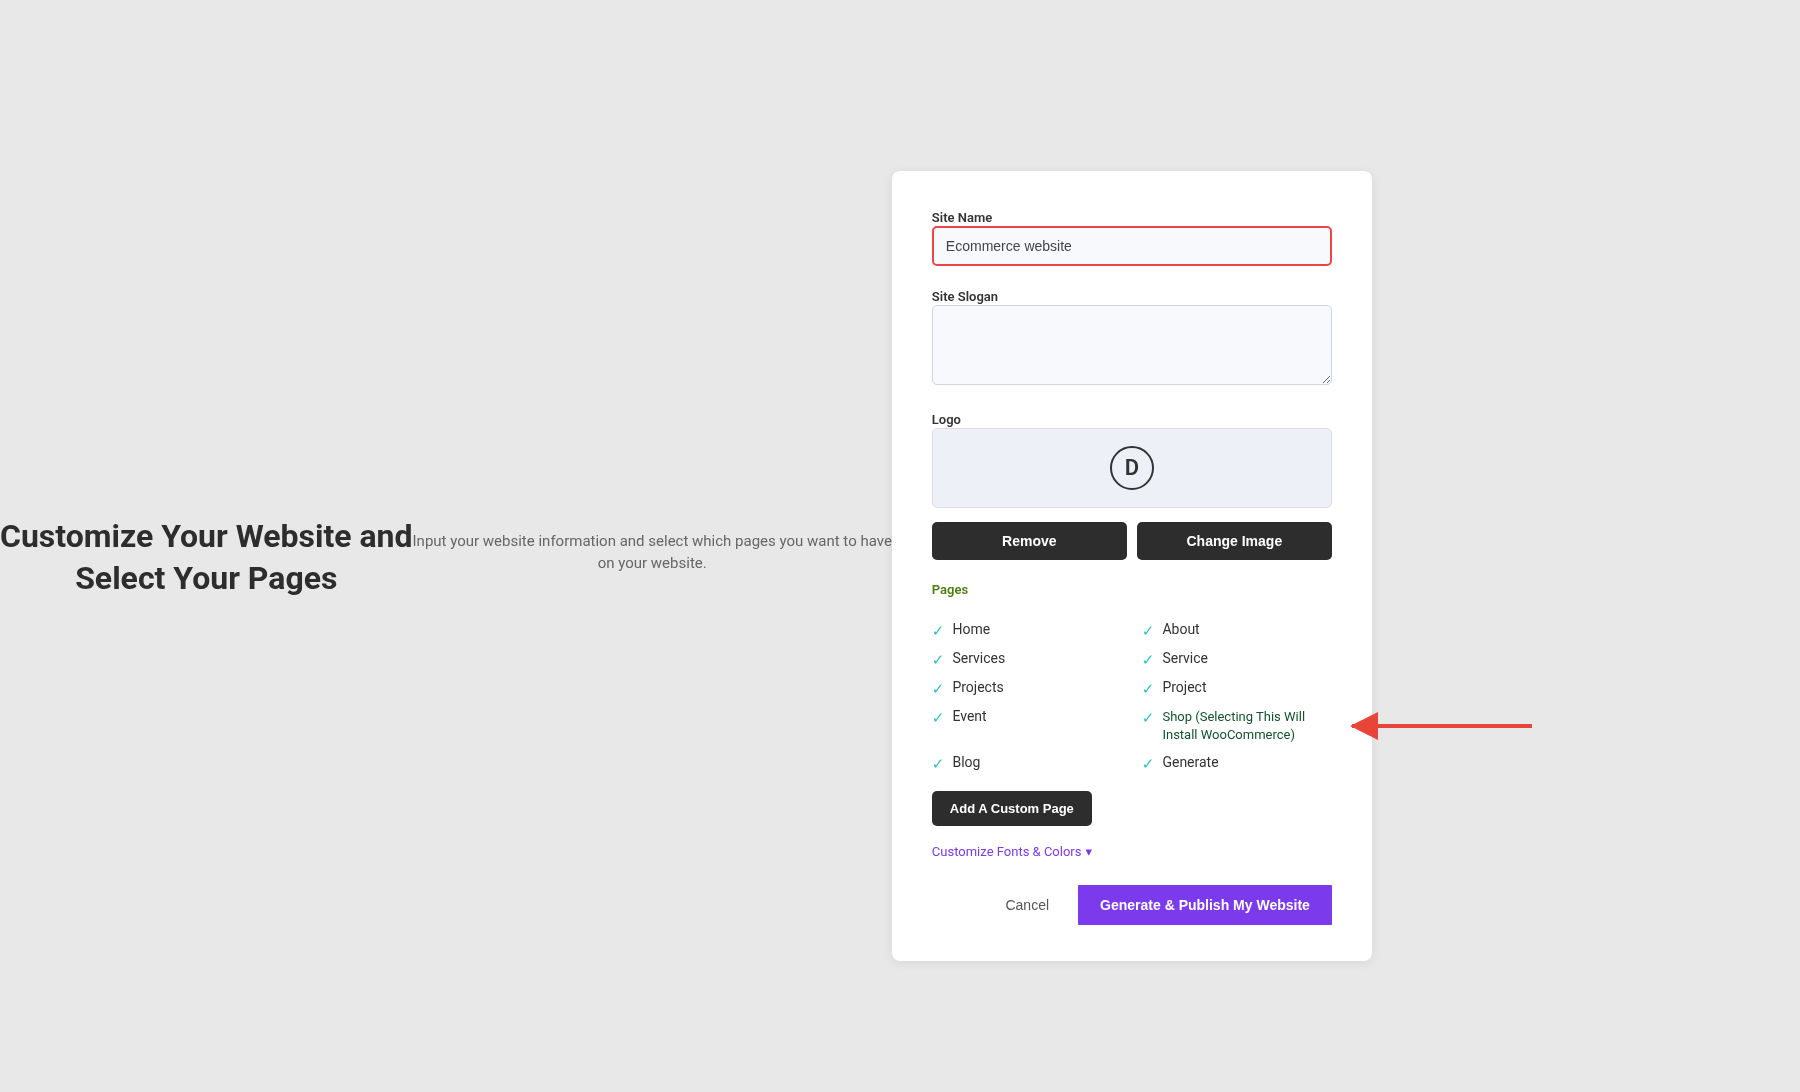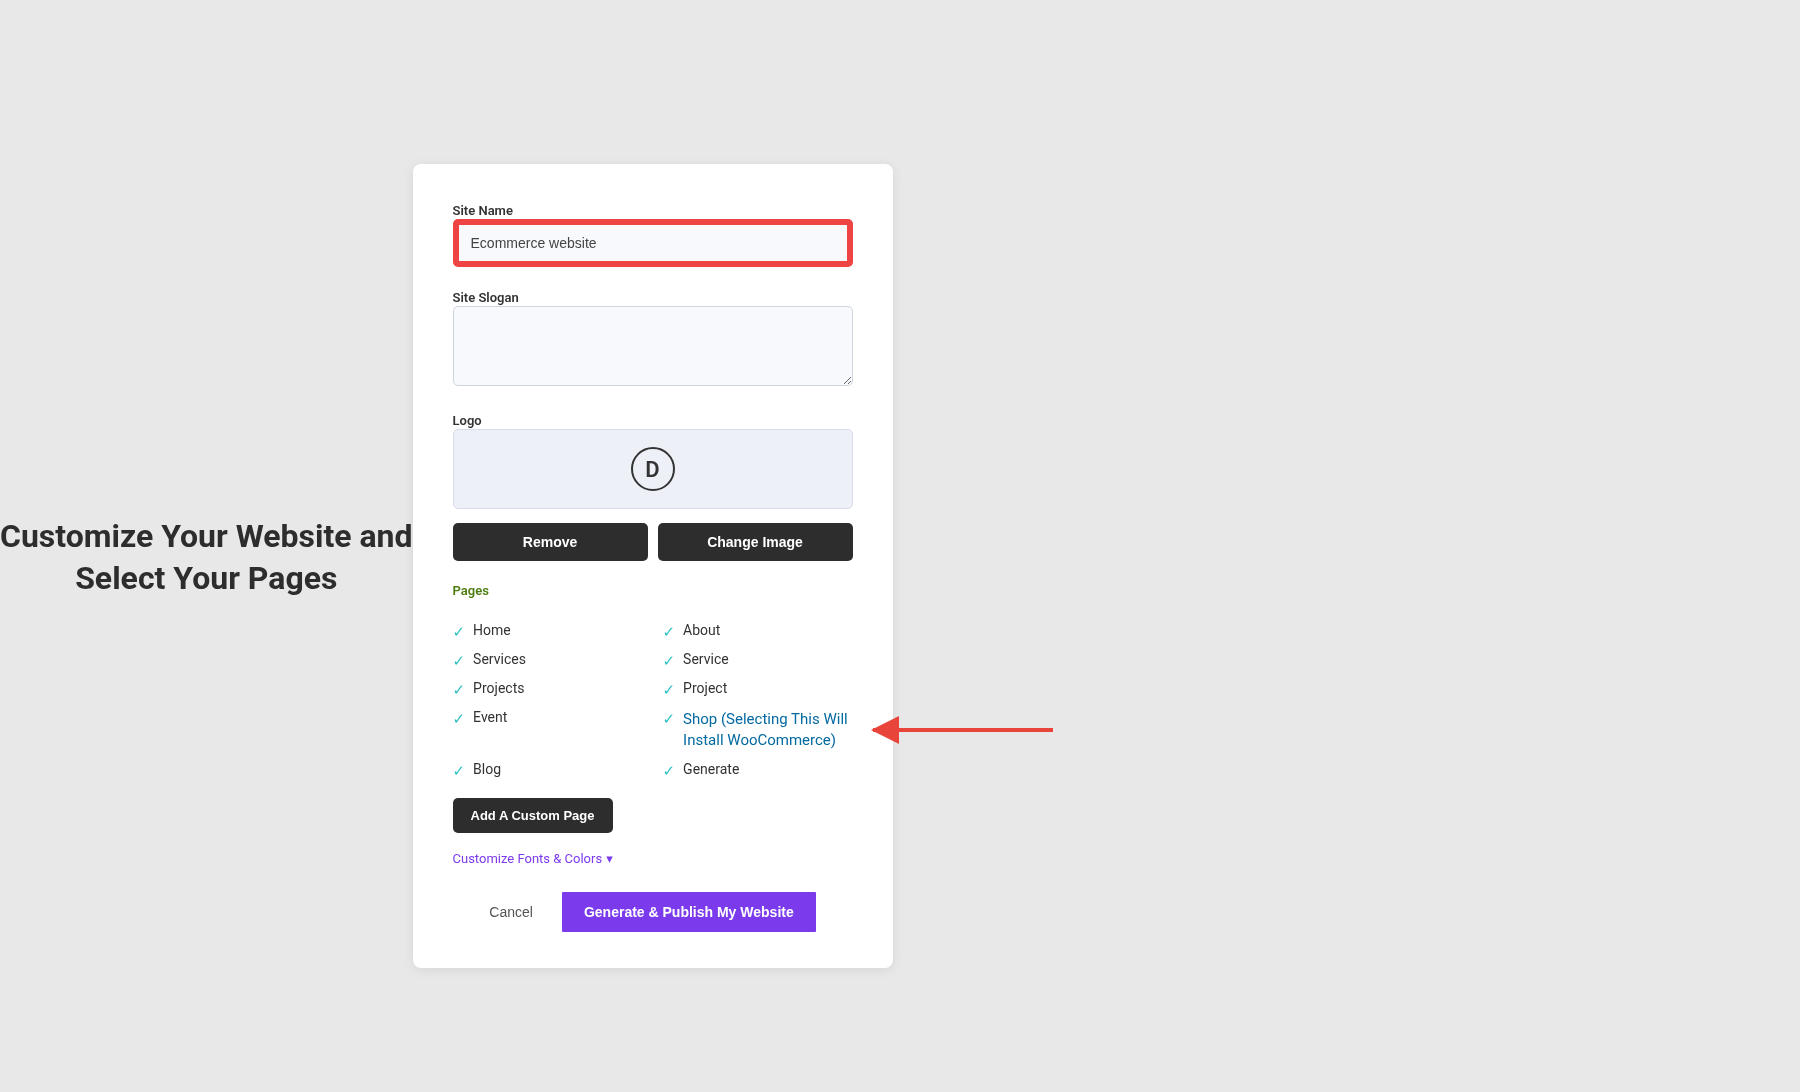--- a/index.html
+++ b/index.html
@@ -57,21 +57,21 @@
     .field-label {
       font-size: 13px;
       font-weight: 600;
       color: #333;
       margin-bottom: 8px;
     }
 
     .text-input {
       width: 100%;
       padding: 10px 12px;
-      border: 6px solid #ef4444;
+      border: 2px solid #ef4444;
       border-radius: 5px;
       font-size: 14px;
       color: #444;
       background: #f8f9fc;
       outline: none;
       margin-bottom: 20px;
     }
 
     .textarea-input {
       width: 100%;
@@ -153,22 +153,22 @@
     }
 
     .check-icon {
       color: #2bbfbf;
       font-size: 15px;
       margin-top: 1px;
       flex-shrink: 0;
     }
 
     .shop-note {
-      font-size: 15px;
-      color: #0369a1;
+      font-size: 13px;
+      color: #14532d;
       line-height: 1.4;
     }
 
     .add-custom-btn {
       background: #2d2d2d;
       color: #fff;
       border: none;
       border-radius: 5px;
       padding: 10px 18px;
       font-size: 13px;
@@ -185,21 +185,21 @@
       text-decoration: none;
       display: flex;
       align-items: center;
       gap: 4px;
       margin-bottom: 26px;
     }
 
     .bottom-buttons {
       display: flex;
       align-items: center;
-      justify-content: center;
+      justify-content: flex-end;
       gap: 29px;
     }
 
     .btn-cancel {
       background: transparent;
       border: none;
       font-size: 14px;
       color: #555;
       cursor: pointer;
       font-weight: 500;
@@ -247,20 +247,21 @@
 
     .shop-item-wrapper {
       position: relative;
     }
   </style>
 </head>
 <body>
 
 <div class="page-wrapper">
   <h1 class="page-title">Customize Your Website and<br>Select Your Pages</h1>
+  <p class="page-subtitle">Input your website information and select which pages you want to have<br>on your website.</p>
 
   <div class="card">
 
     
     <label class="field-label">Site Name</label>
     <input class="text-input" type="text" value="Ecommerce website" style="">
 
     
     <label class="field-label">Site Slogan</label>
     <textarea class="textarea-input" style=""></textarea>

